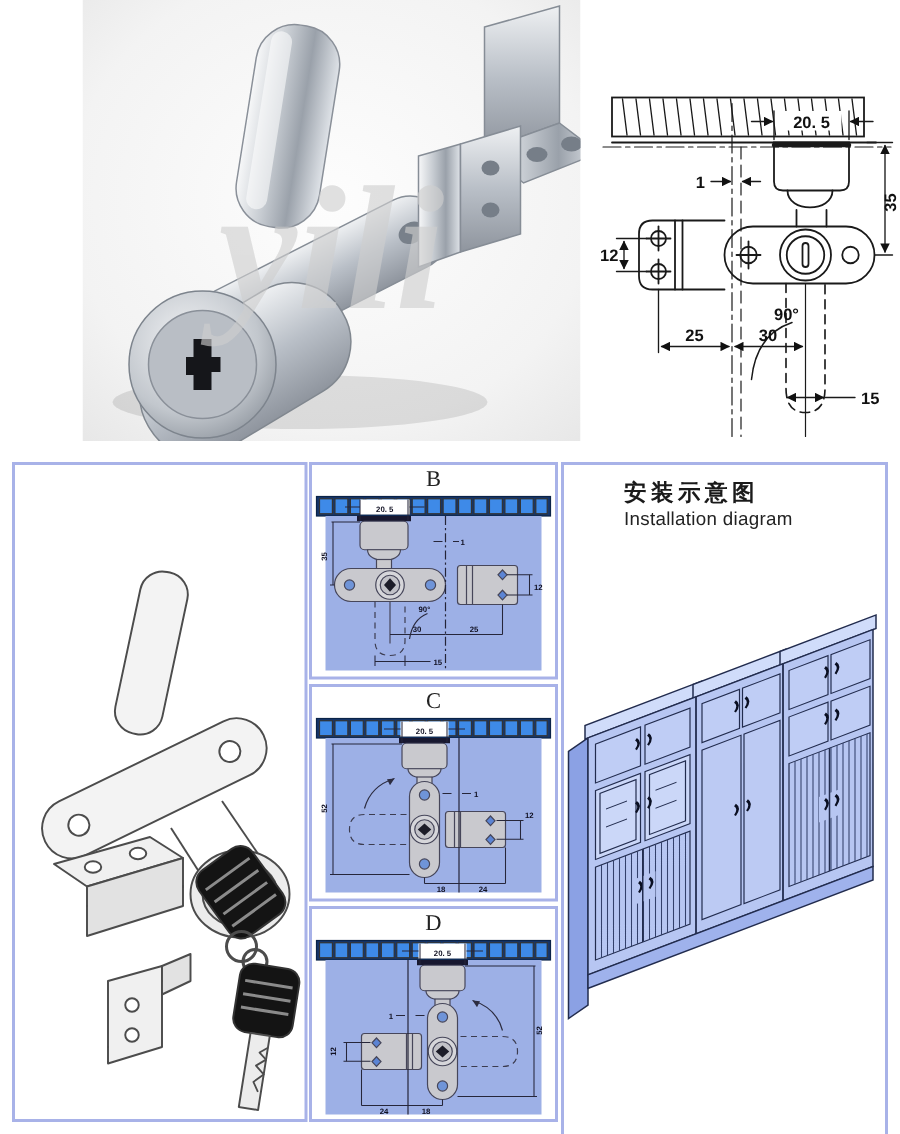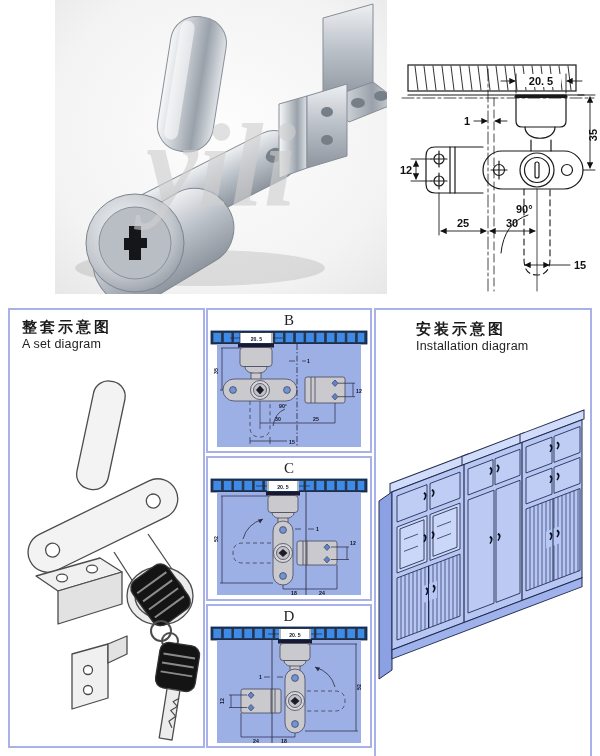--- a/index.html
+++ b/index.html
@@ -169,24 +169,20 @@
       <text class="dim" transform="rotate(-90 199 80)" x="199" y="80" text-anchor="middle">35</text>
       <text class="dim" x="2" y="119">12</text>
       <text class="dim" x="118" y="158" font-size="9.5">90°</text>
       <text class="dim" x="65" y="172" text-anchor="middle">25</text>
       <text class="dim" x="114" y="172" text-anchor="middle">30</text>
       <text class="dim" x="176" y="214">15</text>
     </g>
   </svg>
 
   <div class="abs panel" style="left:8px;top:308px;width:197px;height:440px;">
-    <div class="abs" style="left:12px;top:8px;">
-      <div class="title-zh">整套示意图</div>
-      <div class="title-en">A set diagram</div>
-    </div>
     <svg class="abs" style="left:0;top:44px;" width="193" height="392" viewBox="0 0 193 392" fill="none" stroke="#4c4c4c" stroke-width="1.3" stroke-linejoin="round">
 
       <g transform="rotate(12 88 95)">
         <rect x="72" y="26" width="32" height="110" rx="15" fill="#f3f3f3"></rect>
       </g>
 
       <g transform="rotate(-26 92 172)">
         <rect x="12" y="152" width="162" height="40" rx="20" fill="#f3f3f3"></rect>
         <circle cx="37" cy="172" r="7" fill="#fff"></circle>
         <circle cx="149" cy="172" r="7" fill="#fff"></circle>

